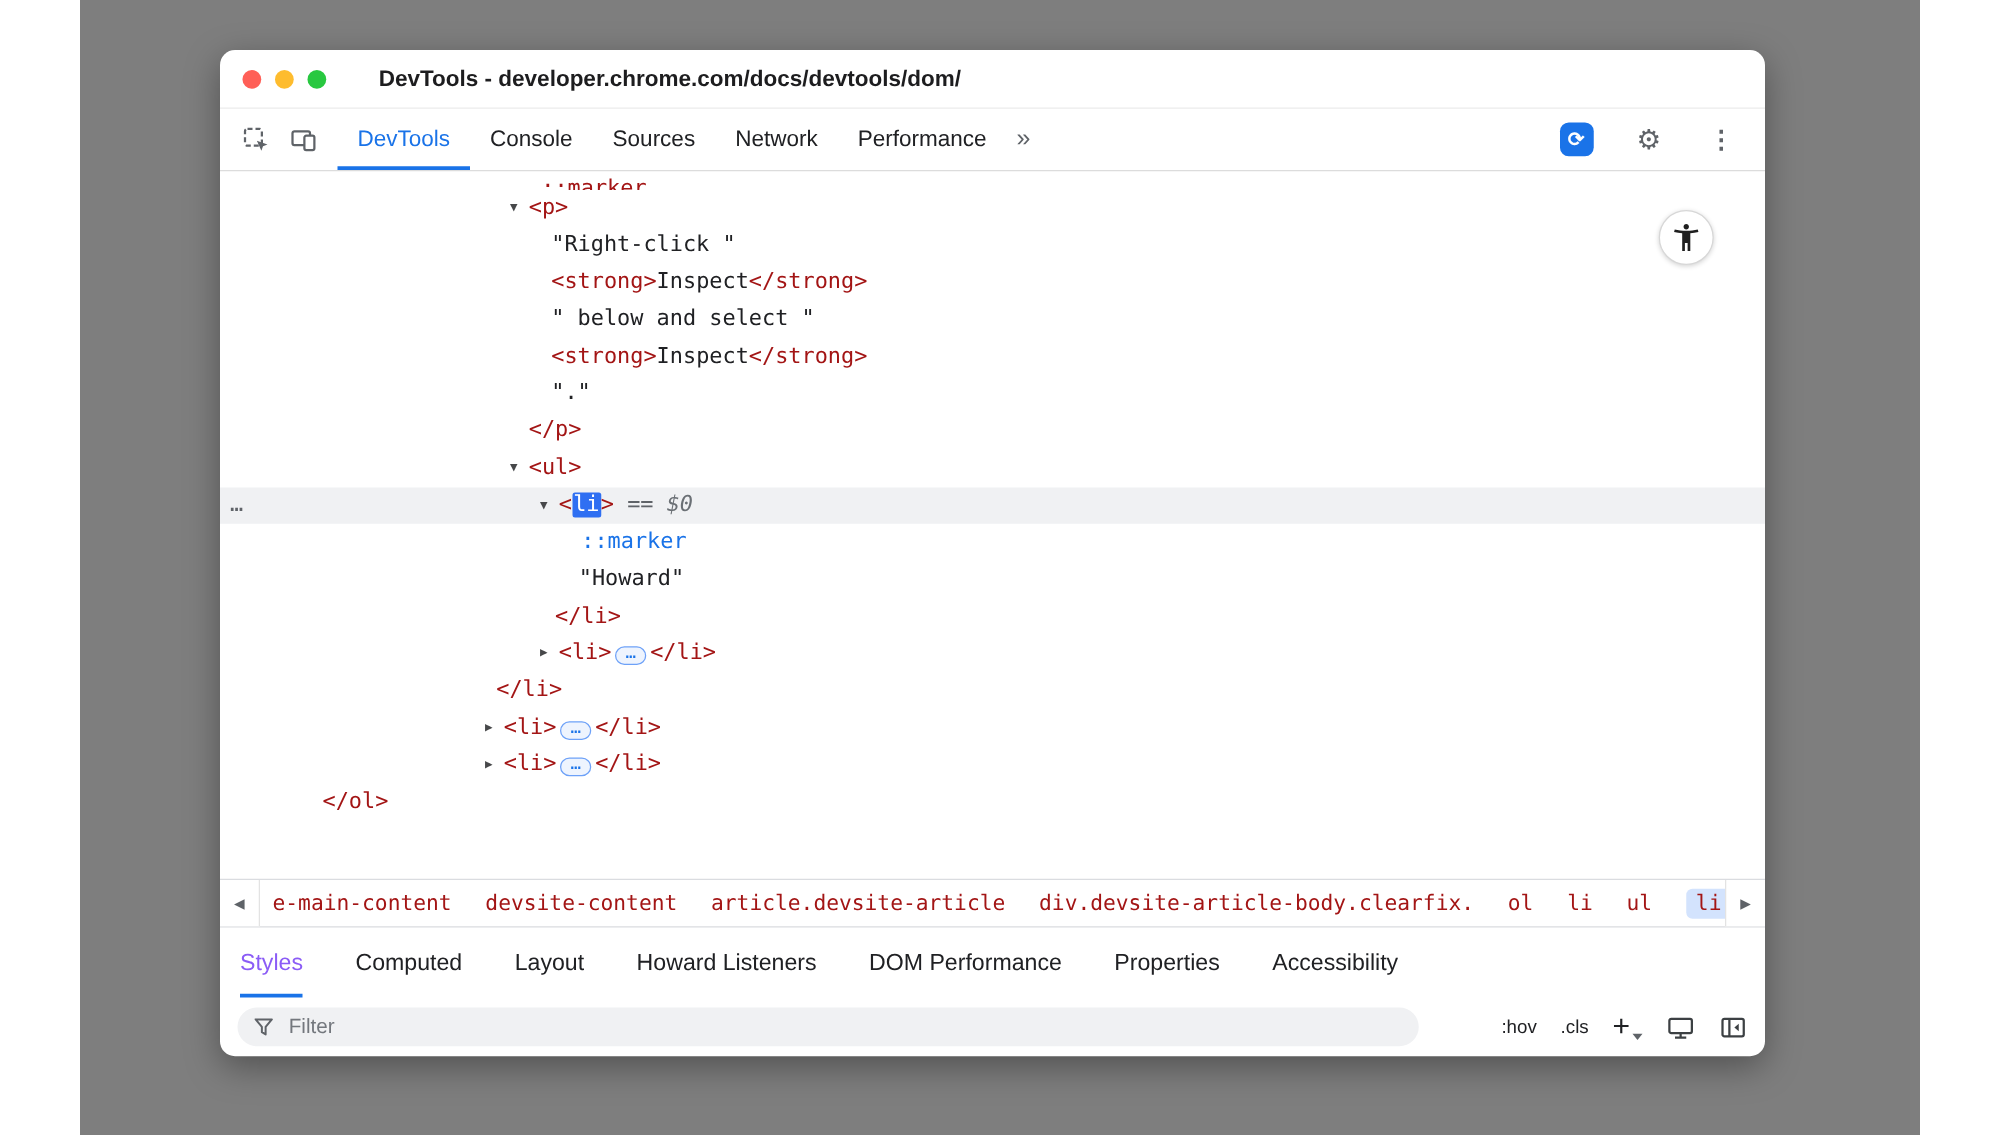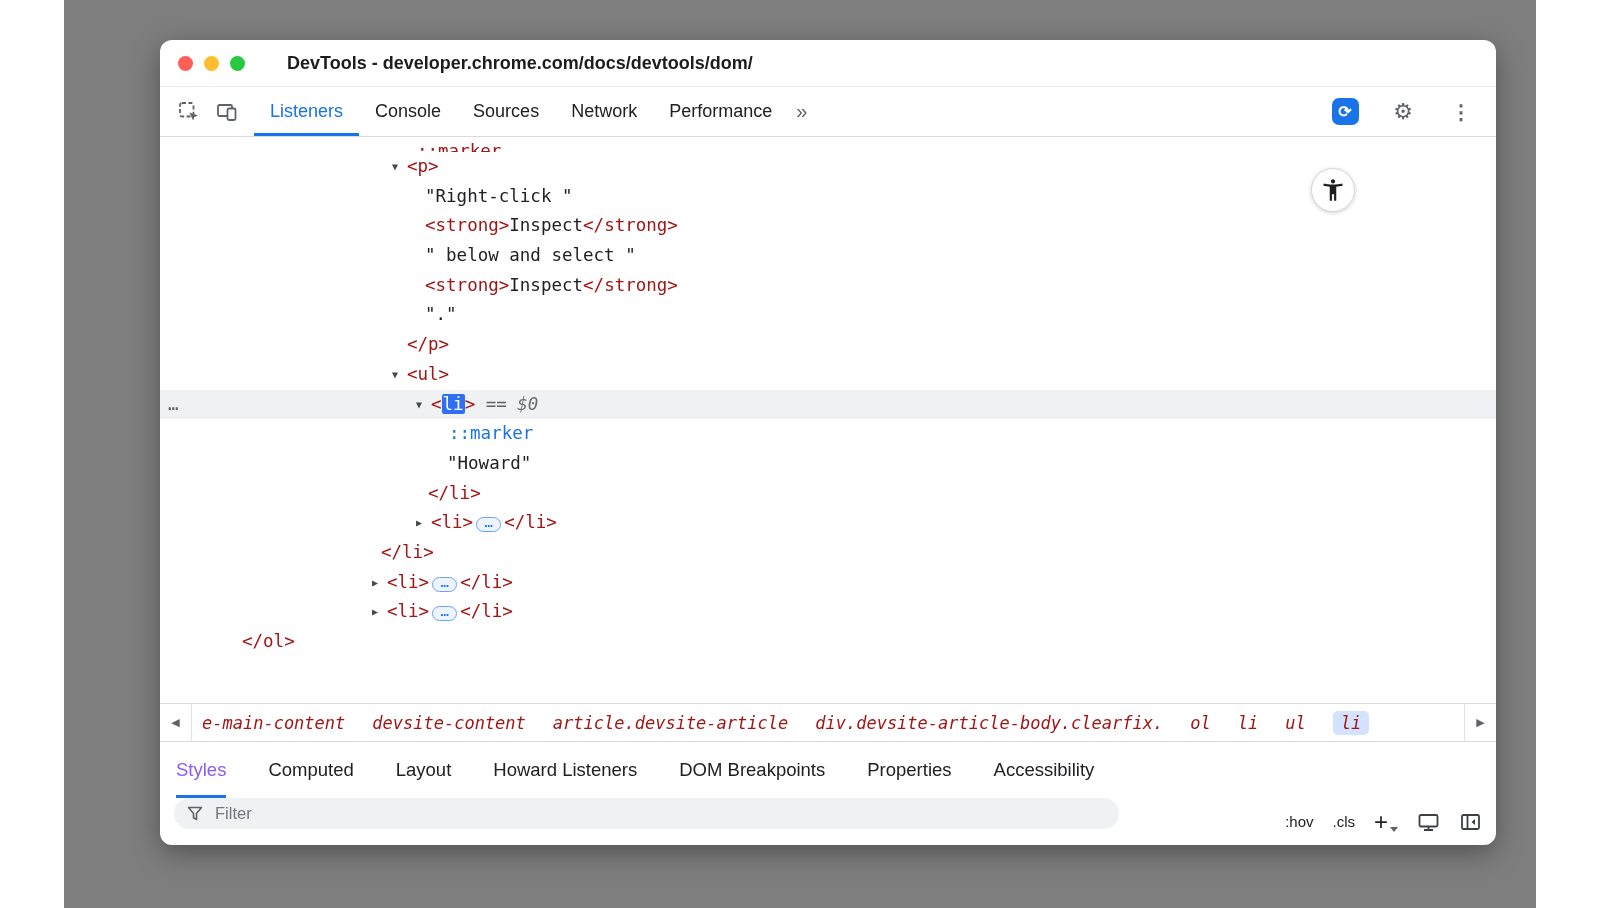--- a/index.html
+++ b/index.html
@@ -1,19 +1,19 @@
 <!DOCTYPE html>
 <html><head>
 <meta charset="utf-8">
 <style>
   html,body{margin:0;padding:0;}
   body{width:1600px;height:908px;overflow:hidden;background:#ffffff;font-family:"Liberation Sans",sans-serif;-webkit-font-smoothing:antialiased;}
   .stage{position:relative;width:1600px;height:908px;}
   .backdrop{position:absolute;left:64px;top:0;width:1472px;height:908px;background:#7e7e7e;}
-  .window{position:absolute;left:160px;top:40px;width:1336px;height:805px;background:#ffffff;border-radius:12px;
+  .window{position:absolute;left:176px;top:40px;width:1236px;height:805px;background:#ffffff;border-radius:12px;
           box-shadow:0 8px 28px rgba(0,0,0,.35);display:flex;flex-direction:column;overflow:hidden;}
   
   .titlebar{height:46px;flex:0 0 46px;display:flex;align-items:center;padding-left:18px;border-bottom:1px solid #ececec;}
   .lights{display:flex;gap:11px;}
   .light{width:15px;height:15px;border-radius:50%;display:inline-block;cursor:pointer;}
   .light.red{background:#ff5f57;}.light.yellow{background:#febc2e;}.light.green{background:#28c840;}
   .title{margin-left:42px;font-size:18px;font-weight:bold;color:#1d1d1f;}
   
   .toolbar{height:49px;flex:0 0 49px;display:flex;align-items:stretch;border-bottom:1px solid #dcdcdc;padding:0 16px 0 10px;}
   .icon-btn{border:0;background:transparent;display:flex;align-items:center;justify-content:center;width:38px;cursor:pointer;padding:0;color:#5f6368;}
@@ -42,29 +42,29 @@
   .pill{display:inline-block;box-sizing:border-box;width:25px;height:15px;border:1.5px solid #6da1f8;border-radius:8px;background:#eef4fe;
         color:#1a73e8;font-size:14px;line-height:9px;text-align:center;vertical-align:1px;margin:0 3px;cursor:pointer;}
   .fab{position:absolute;left:1151px;top:128px;width:44px;height:44px;border-radius:50%;background:#fff;border:1px solid #d7d7d7;
        box-shadow:0 1px 4px rgba(0,0,0,.18);display:flex;align-items:center;justify-content:center;cursor:pointer;}
   
   .crumbs{height:37px;flex:0 0 37px;display:flex;align-items:stretch;border-top:1px solid #dadce0;border-bottom:1px solid #dadce0;
           font-family:"DejaVu Sans Mono",monospace;font-size:17px;color:#a31515;}
   .crumb-nav{width:32px;border:0;background:#fff;display:flex;align-items:center;justify-content:center;color:#5f6368;font-size:11px;cursor:pointer;padding:0;}
   .crumb-nav.left{border-right:1px solid #e3e3e3;}
   .crumb-nav.right{border-left:1px solid #e3e3e3;}
-  .crumb-items{flex:1;display:flex;align-items:center;gap:27px;padding:0 10px;overflow:hidden;white-space:nowrap;font-style:italic;}
+  .crumb-items{flex:1;display:flex;align-items:center;gap:27px;padding:0 10px;overflow:hidden;white-space:nowrap;}
   .crumb{cursor:pointer;}
   .crumb.selected{background:#d3e3fd;padding:2px 8px;border-radius:5px;}
   
   .styles-tabs{height:56px;flex:0 0 56px;display:flex;align-items:stretch;gap:42px;padding-left:16px;font-size:18.5px;color:#202124;}
   .s-tab{display:flex;align-items:center;border-bottom:3px solid transparent;padding-top:3px;cursor:pointer;}
   .s-tab.active{color:#8b5cf6;border-bottom-color:#1a73e8;}
   
-  .filter-row{height:47px;flex:0 0 47px;display:flex;padding:0 14px;gap:16px;}
+  .filter-row{height:47px;flex:0 0 47px;display:flex;align-items:center;padding:0 14px;gap:16px;}
   .filter-input{width:945px;height:31px;background:#f0f1f3;border-radius:16px;display:flex;align-items:center;gap:9px;padding:0 13px;box-sizing:border-box;}
   .filter-input input{flex:1;border:0;background:transparent;font-size:16.5px;font-family:"Liberation Sans",sans-serif;color:#202124;outline:none;}
   .filter-input input::placeholder{color:#73777d;opacity:1;}
   .filter-actions{display:flex;align-items:center;gap:19px;margin-left:auto;}
   .txt-btn{border:0;background:transparent;font-size:15px;color:#202124;cursor:pointer;padding:0;font-family:"Liberation Sans",sans-serif;}
   .plus{font-size:24px;line-height:1;display:flex;align-items:flex-end;}
   .caret{width:0;height:0;border-left:4px solid transparent;border-right:4px solid transparent;border-top:5px solid #5f6368;display:inline-block;margin:0 0 2px 2px;}
   svg{display:block;}
 </style>
 </head>
@@ -91,21 +91,21 @@
           <path d="M11.5 11.5 L20 14.6 L16.4 15.9 L15.1 19.5 Z" fill="#5f6368"></path>
         </svg>
       </button>
       <button class="icon-btn">
         <svg width="22" height="22" viewBox="0 0 22 22">
           <rect x="2" y="4" width="14" height="11" rx="1.5" fill="none" stroke="#5f6368" stroke-width="1.8"></rect>
           <rect x="11.5" y="7.5" width="8" height="11.5" rx="1.5" fill="#ffffff" stroke="#5f6368" stroke-width="1.8"></rect>
         </svg>
       </button>
       <div class="dt-tabs">
-          <div class="dt-tab active">Listeners</div>
+          <div class="dt-tab active">DevTools</div>
           <div class="dt-tab">Console</div>
           <div class="dt-tab">Sources</div>
           <div class="dt-tab">Network</div>
           <div class="dt-tab">Performance</div>
         </div>
       <button class="chevron">
         <span>»</span>
       </button>
       <div class="toolbar-right">
         <button class="icon-btn">
@@ -164,21 +164,21 @@
       <button class="crumb-nav right">
         <span>▶</span>
       </button>
     </div>
 
     <div class="styles-tabs">
         <div class="s-tab active">Styles</div>
         <div class="s-tab">Computed</div>
         <div class="s-tab">Layout</div>
         <div class="s-tab">Howard Listeners</div>
-        <div class="s-tab">DOM Breakpoints</div>
+        <div class="s-tab">DOM Performance</div>
         <div class="s-tab">Properties</div>
         <div class="s-tab">Accessibility</div>
       </div>
 
     <div class="filter-row">
       <div class="filter-input">
         <svg width="17" height="16" viewBox="0 0 17 16">
           <path d="M1.5 1.5h13l-5 6v6l-3-1.8V7.5z" fill="none" stroke="#5f6368" stroke-width="1.6" stroke-linejoin="round"></path>
         </svg>
         <input placeholder="Filter" style="">

